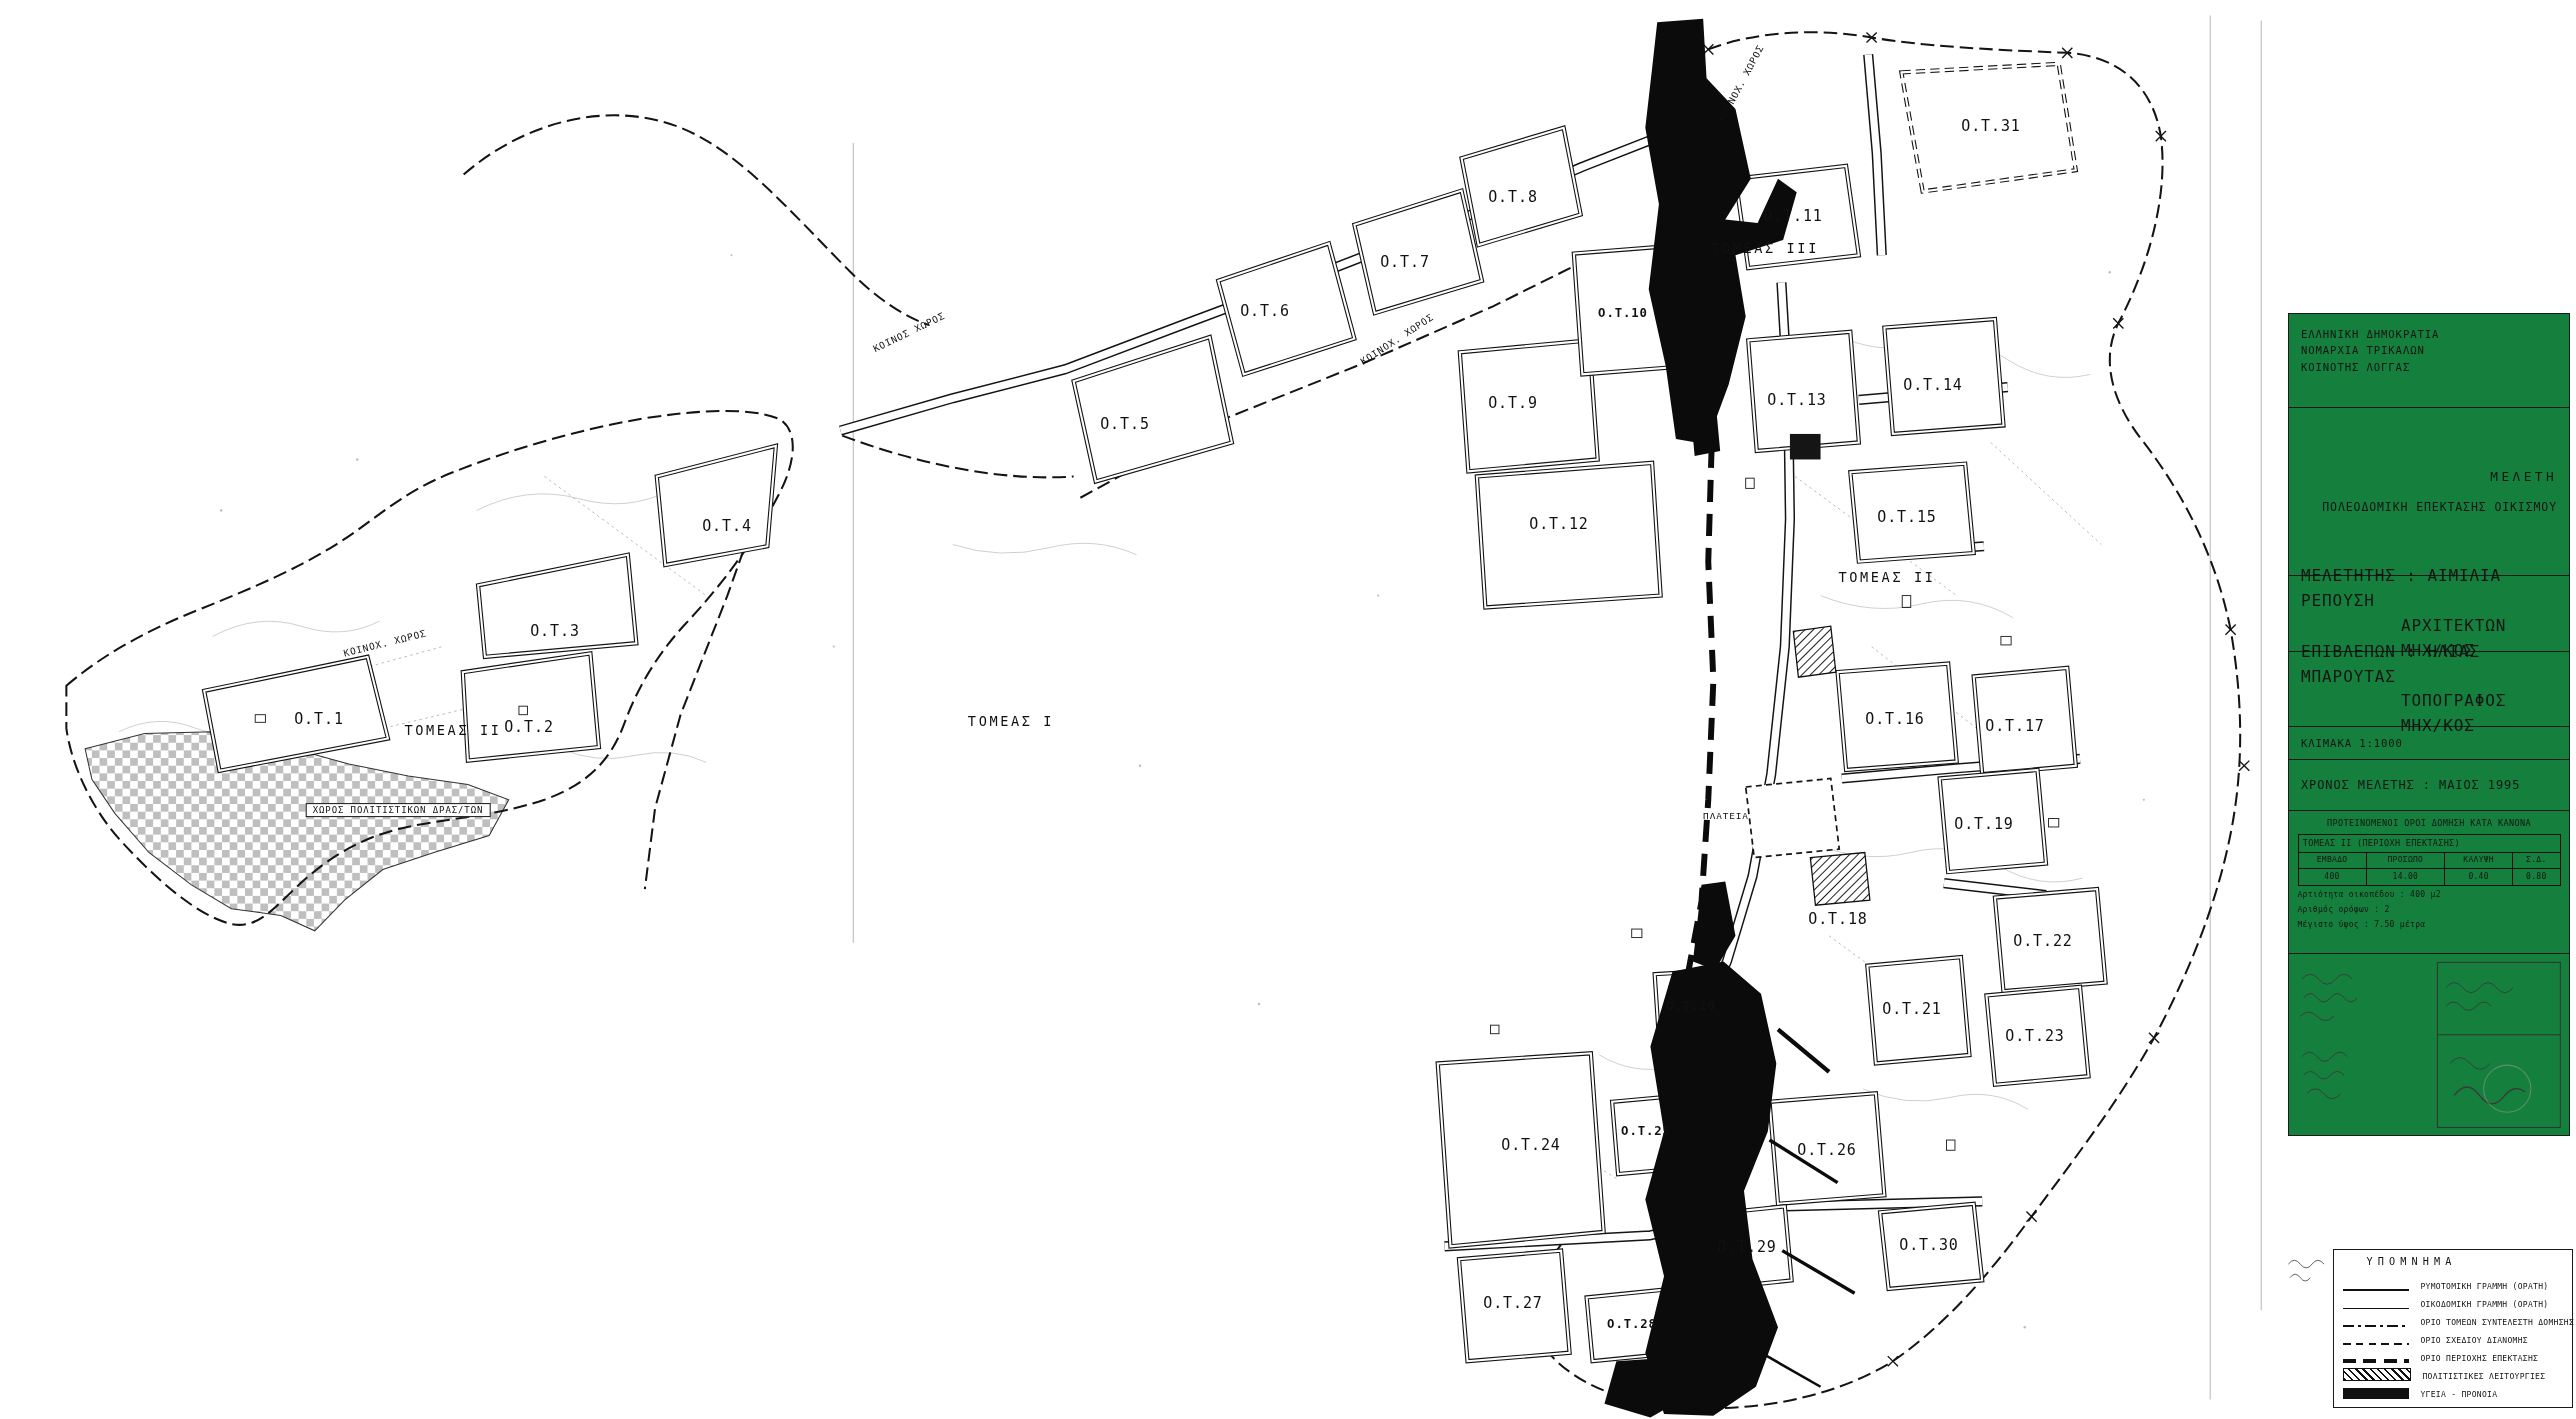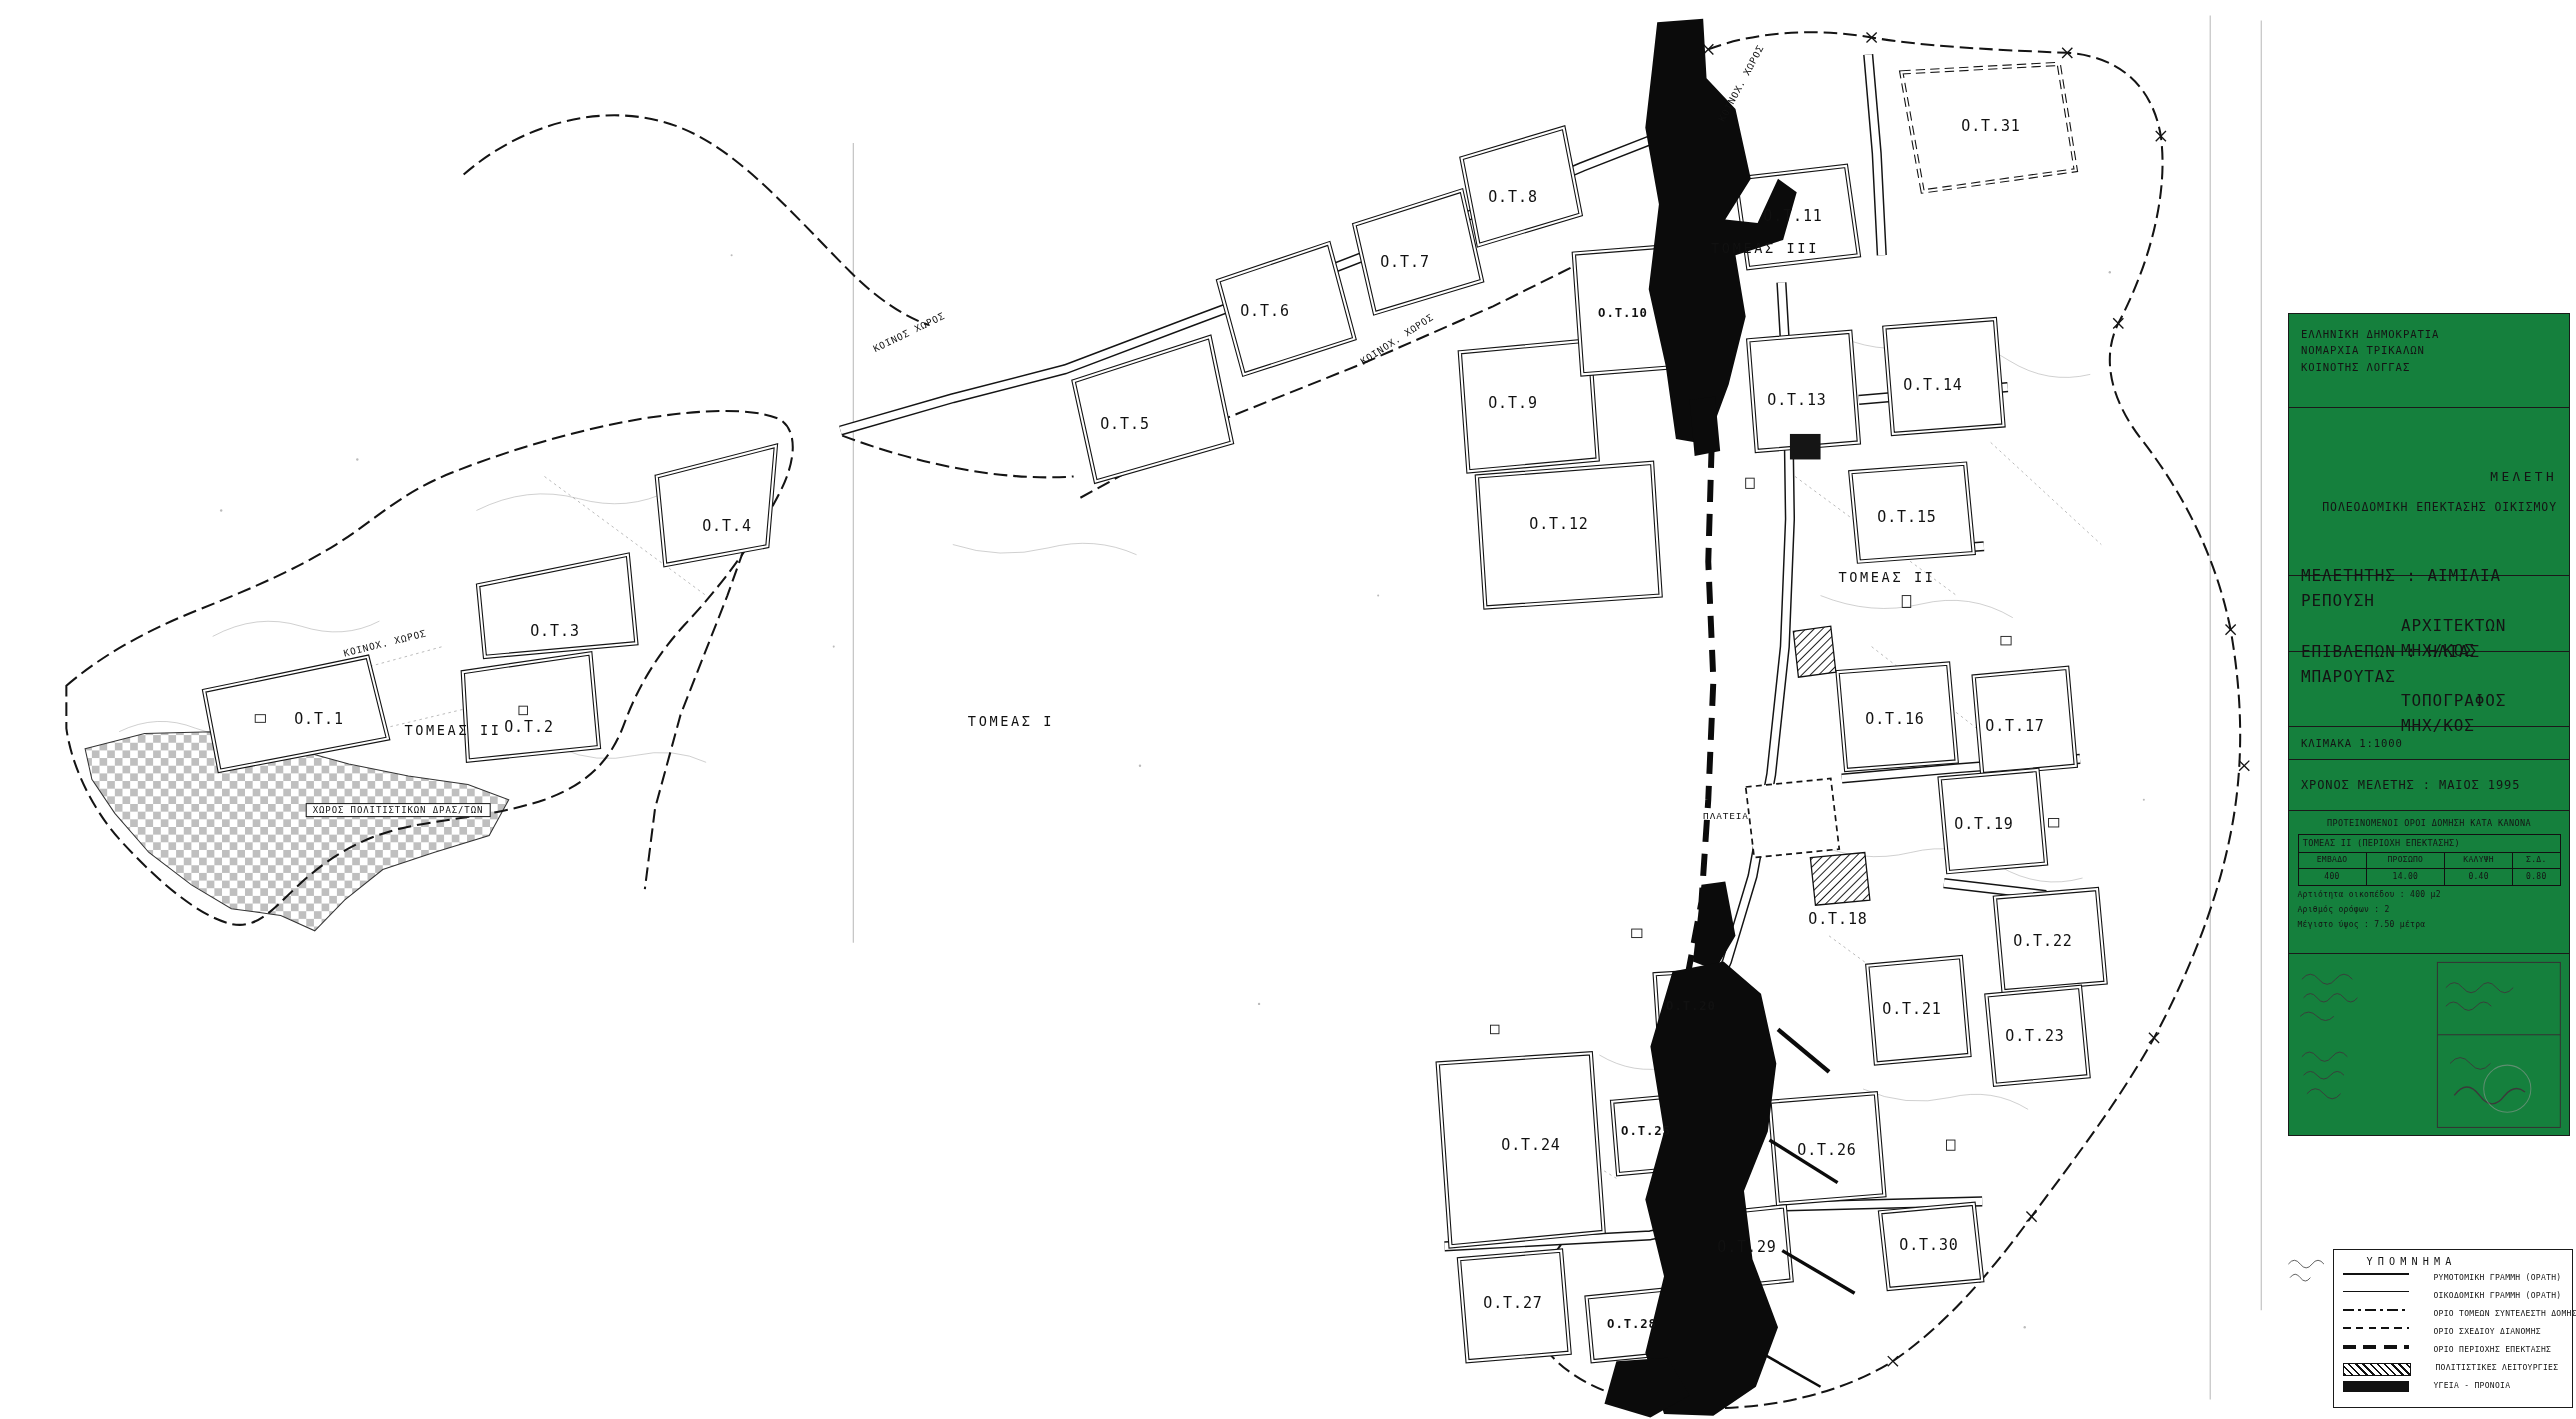--- a/index.html
+++ b/index.html
@@ -62,21 +62,21 @@
   .sec-sign svg{position:absolute;inset:0;width:100%;height:100%;}
   .squig path{fill:none;stroke:#3a3a3a;stroke-width:1.1;}
   .squig .box{fill:none;stroke:#333;stroke-width:1.2;}
   .squig .flourish{stroke-width:1.7;}
   .squig .stamp{fill:none;stroke:#999;stroke-width:1.2;opacity:.55;}
 
   
   .legend{position:absolute;left:2333px;top:1249px;width:240px;box-sizing:border-box;
           border:1.4px solid #1a1a1a;background:#fff;padding:6px 8.5px 7.7px 8.5px;}
   .legend-title{font-size:10.2px;letter-spacing:5.1px;margin:0 0 6px 24px;}
-  .legend-item{display:flex;align-items:flex-start;gap:25px;height:18px;}
+  .legend-item{display:flex;align-items:flex-end;gap:12px;height:18px;}
   .legend-item .lbl{font-size:8px;letter-spacing:0.3px;white-space:nowrap;}
   .sample{width:66px;flex:0 0 66px;position:relative;}
   .s1{height:0;border-top:2.1px solid #111;}
   .s2{height:0;border-top:0.9px solid #111;}
   .s3{height:2px;background:repeating-linear-gradient(90deg,#111 0 11px,transparent 11px 15.3px,#111 15.3px 18px,transparent 18px 22px);}
   .s4{height:2.2px;background:repeating-linear-gradient(90deg,#111 0 7.7px,transparent 7.7px 12.8px);}
   .s5{height:4.3px;background:repeating-linear-gradient(90deg,#111 0 12.8px,transparent 12.8px 20.4px);}
   .s6{height:11px;border:0.9px solid #111;background:repeating-linear-gradient(45deg,#111 0 1.7px,#fff 1.7px 5.1px);}
   .s7{height:11px;background:#111;}
 

